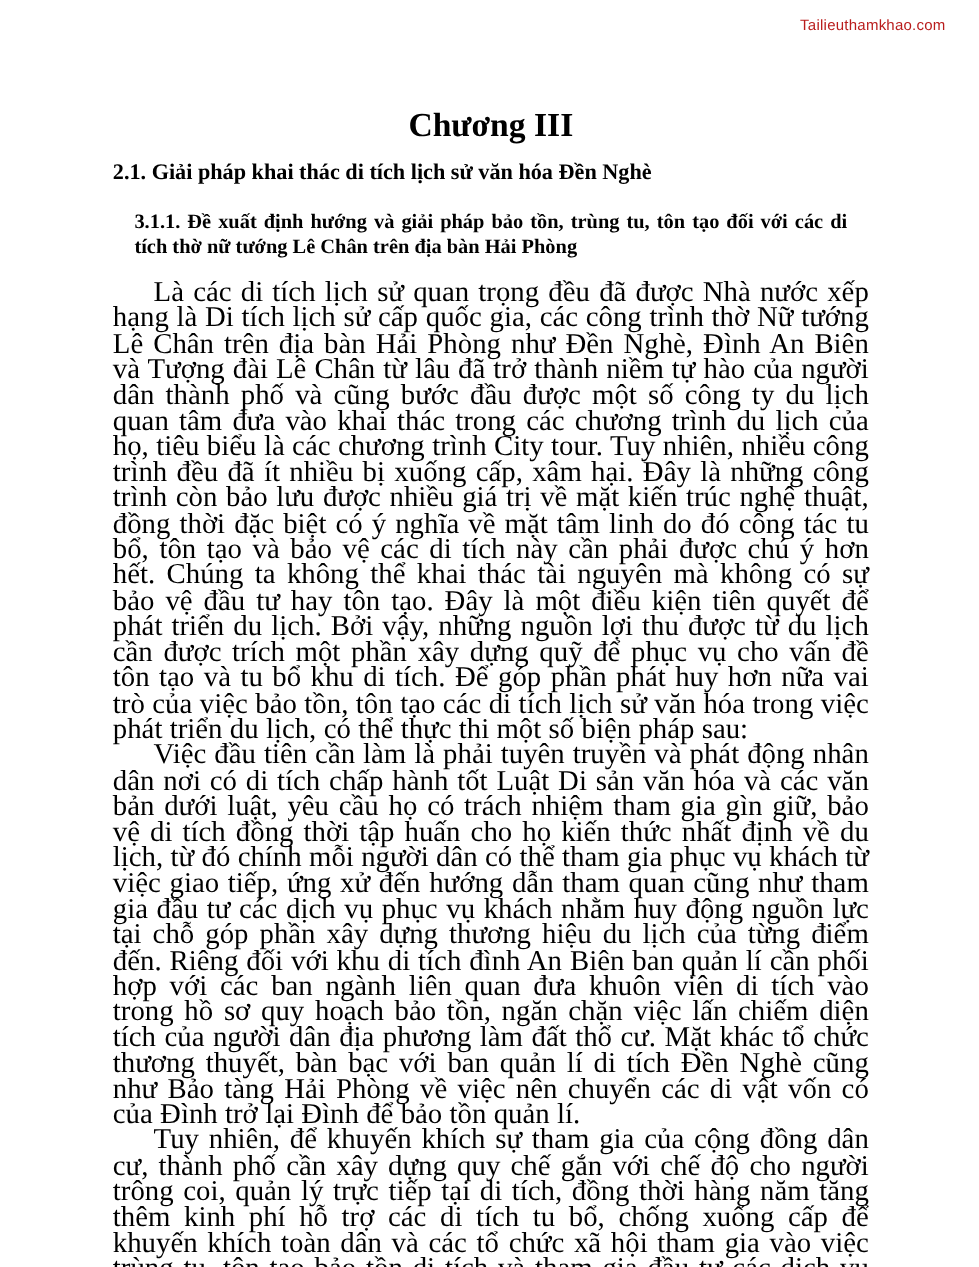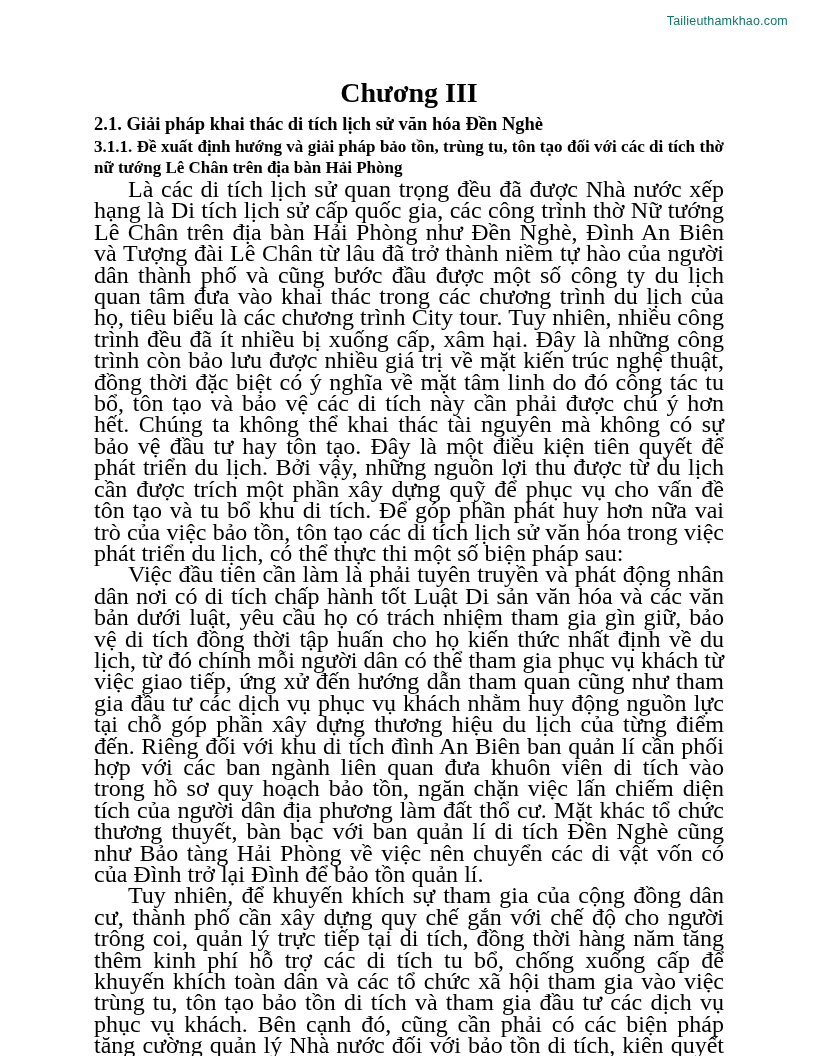--- a/index.html
+++ b/index.html
@@ -16,57 +16,57 @@
     font-family: "Liberation Serif", "DejaVu Serif", serif;
     color: #000000;
     box-sizing: border-box;
   }
   .watermark {
     position: absolute;
     top: 14px;
     right: 28px;
     font-family: "Liberation Sans", "DejaVu Sans", sans-serif;
     font-size: 12.5px;
-    color: #0f766e;
+    color: #b91c1c;
     letter-spacing: 0.2px;
     white-space: nowrap;
     user-select: none;
   }
   .content {
     position: absolute;
     left: 94px;
     top: 76px;
     width: 630px;
   }
   .doc-title {
     text-align: center;
     font-weight: bold;
     font-size: 28px;
     line-height: 33px;
-    margin: 0;
+    margin: 12px;
   }
   .doc-title .line-1 {
     display: block;
   }
   .doc-title .line-2 {
     display: block;
     padding: 0 6px;
   }
   .heading-2 {
     font-weight: bold;
     font-size: 18.5px;
     line-height: 23px;
     margin: 4px 0 0 0;
     text-align: left;
   }
   .heading-3 {
     font-weight: bold;
     font-size: 17px;
     line-height: 21px;
-    margin: 0;
+    margin: 18px;
     text-align: justify;
     text-align-last: left;
   }
   p.body-par {
     font-size: 24px;
     line-height: 21.4px;
     margin: 0;
     text-align: justify;
     text-indent: 34px;
     hyphens: none;

